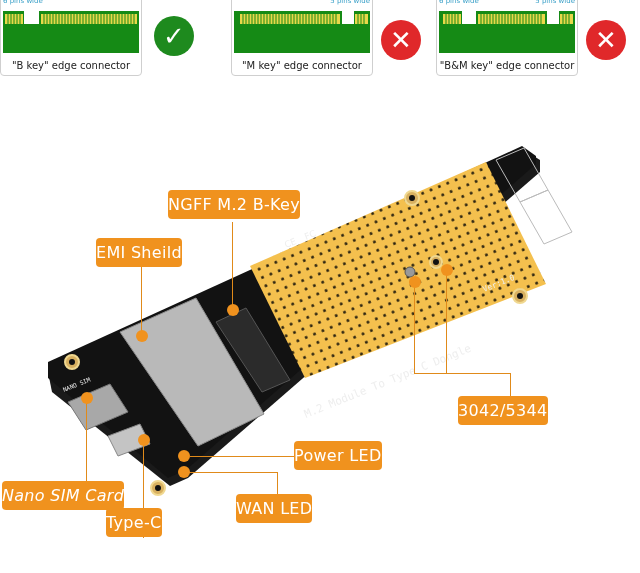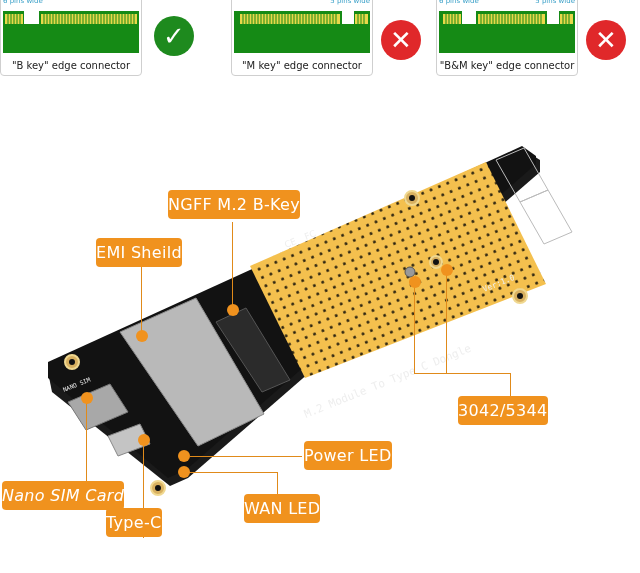--- a/index.html
+++ b/index.html
@@ -140,16 +140,16 @@
 <div class="line" style="left:277px;top:472px;width:1px;height:22px;"></div>
 <div class="dot" style="left:178px;top:466px;"></div>
 <div class="line" style="left:86px;top:398px;width:1px;height:84px;"></div>
 <div class="dot" style="left:81px;top:392px;"></div>
 <div class="line" style="left:143px;top:440px;width:1px;height:98px;"></div>
 <div class="dot" style="left:138px;top:434px;"></div>
 
 <div class="lbl" style="left:168px;top:190px;">NGFF M.2 B-Key</div>
 <div class="lbl" style="left:96px;top:238px;">EMI Sheild</div>
 <div class="lbl" style="left:458px;top:396px;">3042/5344</div>
-<div class="lbl" style="left:304px;top:441px;">Power LED</div>
+<div class="lbl" style="left:294px;top:441px;">Power LED</div>
 <div class="lbl" style="left:2px;top:481px;font-style:italic;">Nano SIM Card</div>
-<div class="lbl" style="left:236px;top:494px;margin-left:8px;">WAN LED</div>
+<div class="lbl" style="left:236px;top:494px;">WAN LED</div>
 <div class="lbl" style="left:106px;top:508px;">Type-C</div>
 
 </body></html>

